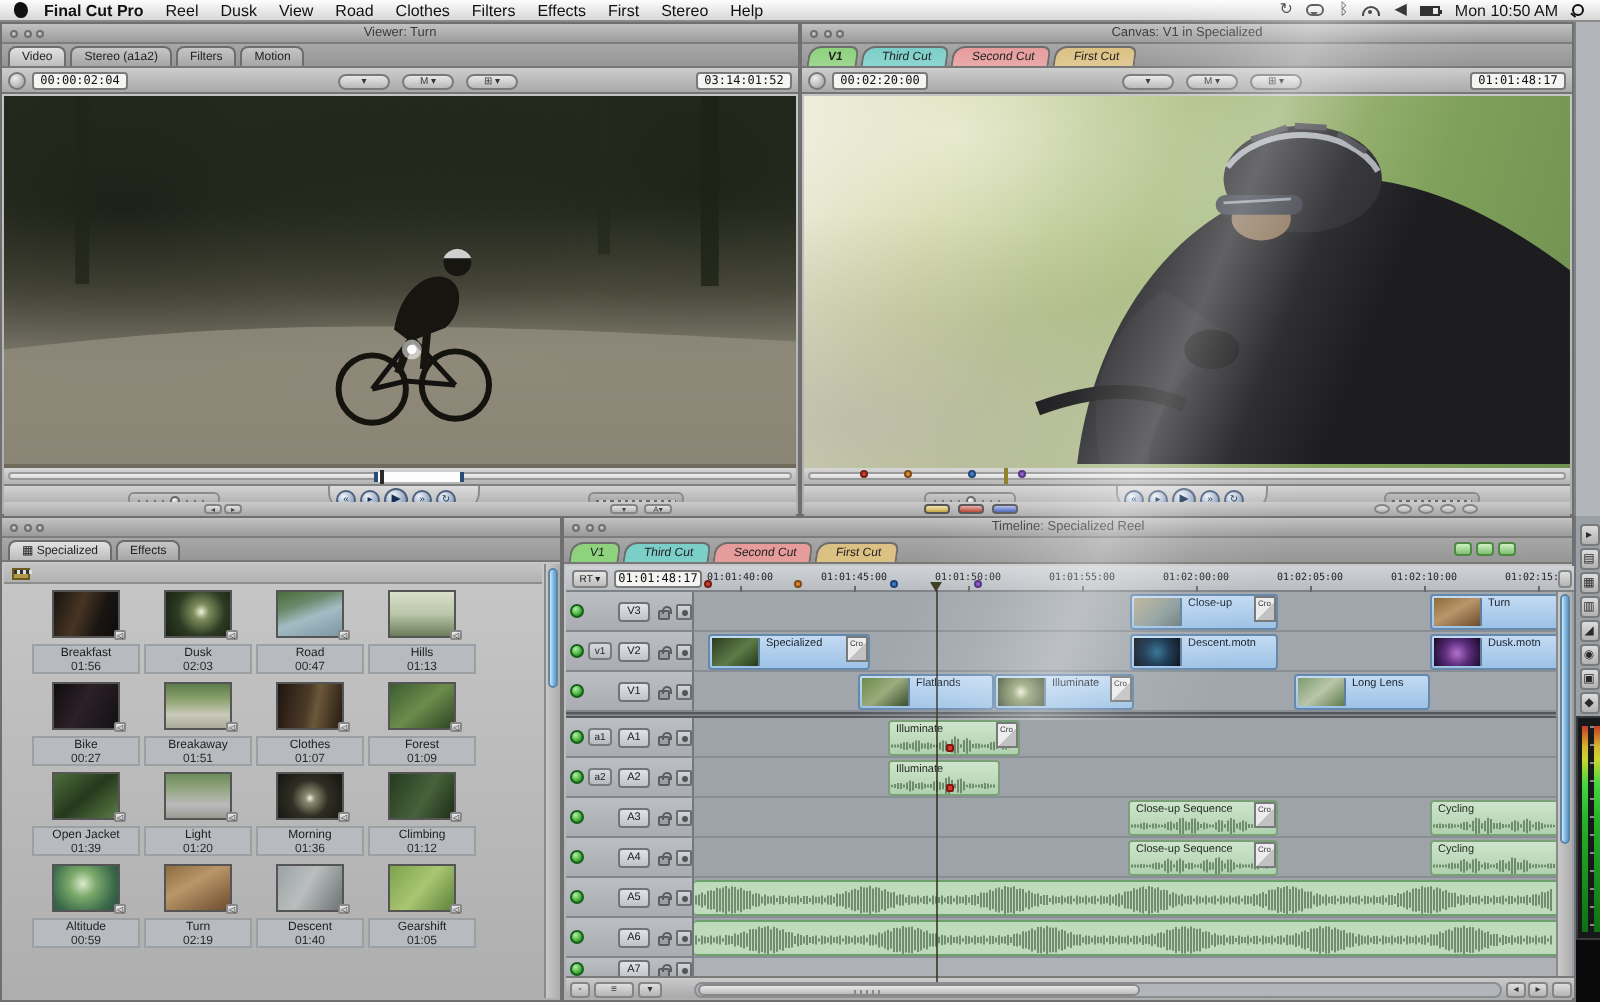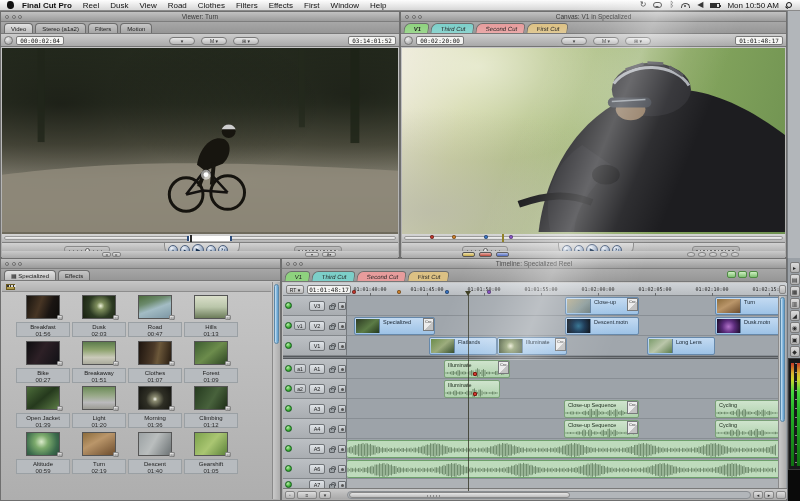--- a/index.html
+++ b/index.html
@@ -136,21 +136,21 @@
     <div id="menus">
         <span class="menu-item app-name">Final Cut Pro</span>
         <span class="menu-item">Reel</span>
         <span class="menu-item">Dusk</span>
         <span class="menu-item">View</span>
         <span class="menu-item">Road</span>
         <span class="menu-item">Clothes</span>
         <span class="menu-item">Filters</span>
         <span class="menu-item">Effects</span>
         <span class="menu-item">First</span>
-        <span class="menu-item">Window</span>
+        <span class="menu-item">Stereo</span>
         <span class="menu-item">Help</span>
       </div>
     <div id="status">
       <span class="sicon">↻</span>
       <span class="chat-bubble"></span>
       <span class="sicon">ᛒ</span>
       <span class="wifi"></span>
       <span class="sicon">◀</span>
       <span class="battery"></span>
       <span id="clock">Mon 10:50 AM</span>

